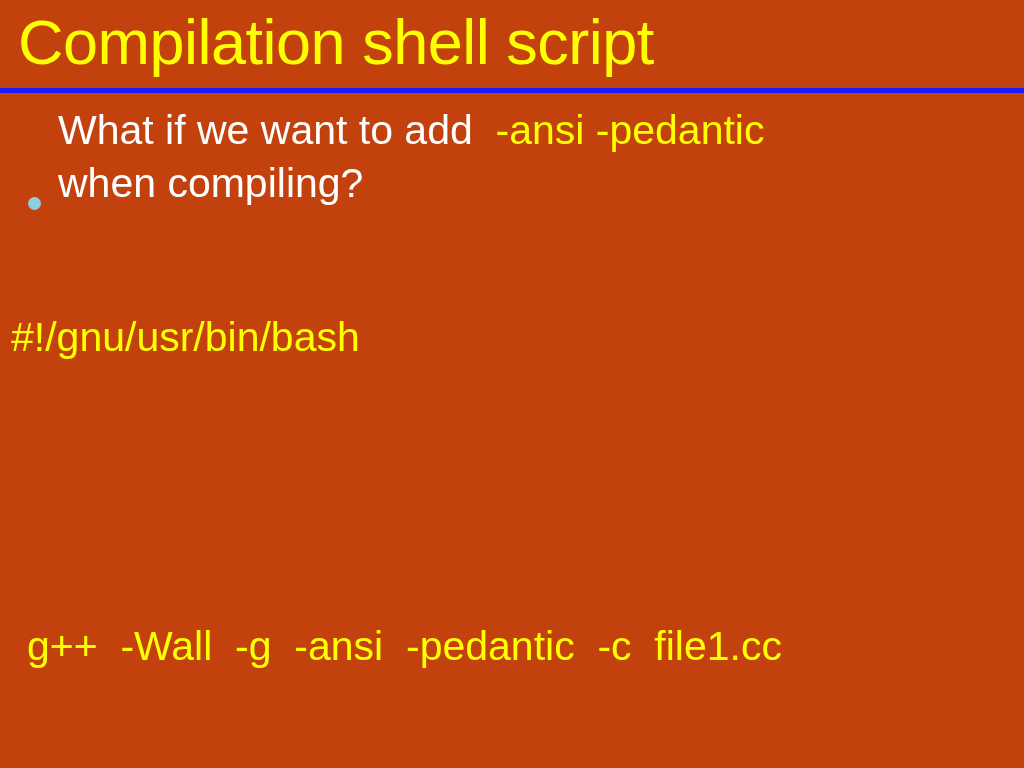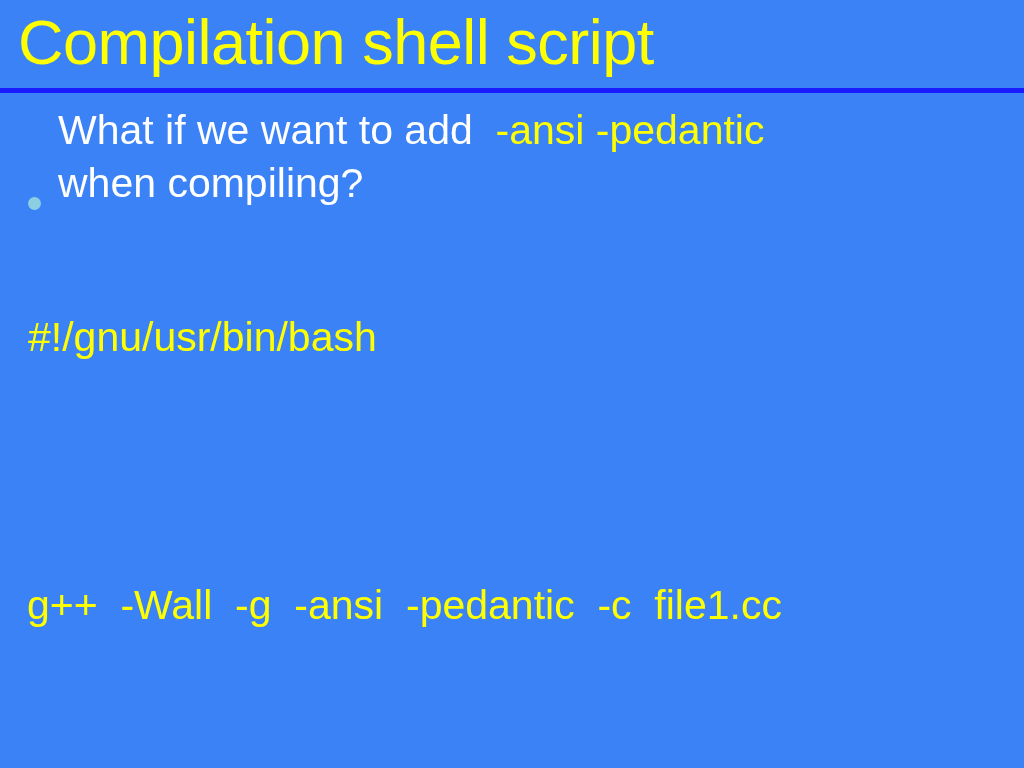--- a/index.html
+++ b/index.html
@@ -9,21 +9,21 @@
   body {
     width: 1024px;
     height: 768px;
     overflow: hidden;
     font-family: "Liberation Sans", sans-serif;
   }
   .slide {
     position: relative;
     width: 1024px;
     height: 768px;
-    background: #3b82f6;
+    background: #c2410c;
     overflow: hidden;
   }
   
   .slide-title {
     position: absolute;
     left: 18px;
     top: 4px;
     width: 990px;
     font-size: 63px;
     line-height: 76px;
@@ -64,40 +64,41 @@
     line-height: 53px;
     color: #ffffff;
     white-space: pre-wrap;
   }
   .bullet-text .flag {
     color: #ffff00;
   }
   
   .shebang {
     position: absolute;
-    left: 28px;
+    left: 11px;
     top: 311px;
     font-size: 41px;
     line-height: 52px;
     color: #ffff00;
     white-space: pre;
   }
   .code-lines {
     position: absolute;
     left: 27px;
     top: 450px;
     width: 990px;
     font-size: 41px;
     line-height: 62px;
     color: #ffff00;
     white-space: pre;
   }
   .code-line {
     display: block;
     white-space: pre;
+    margin-top: 41px;
   }
 </style>
 </head>
 <body>
 
 <div class="slide">
 
   <div class="slide-title">Compilation shell script</div>
 
   <div class="title-rule"></div>

